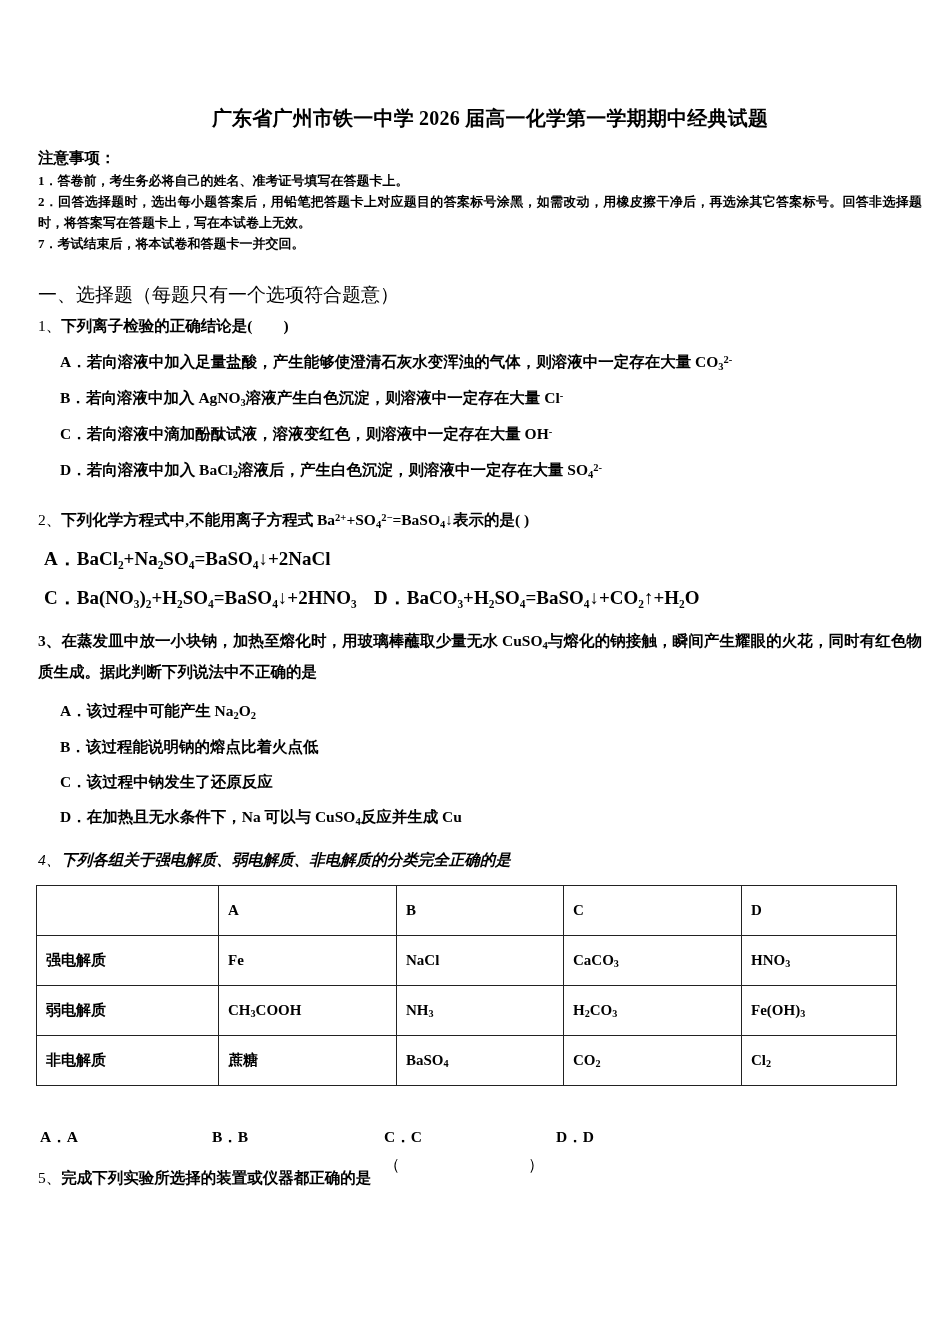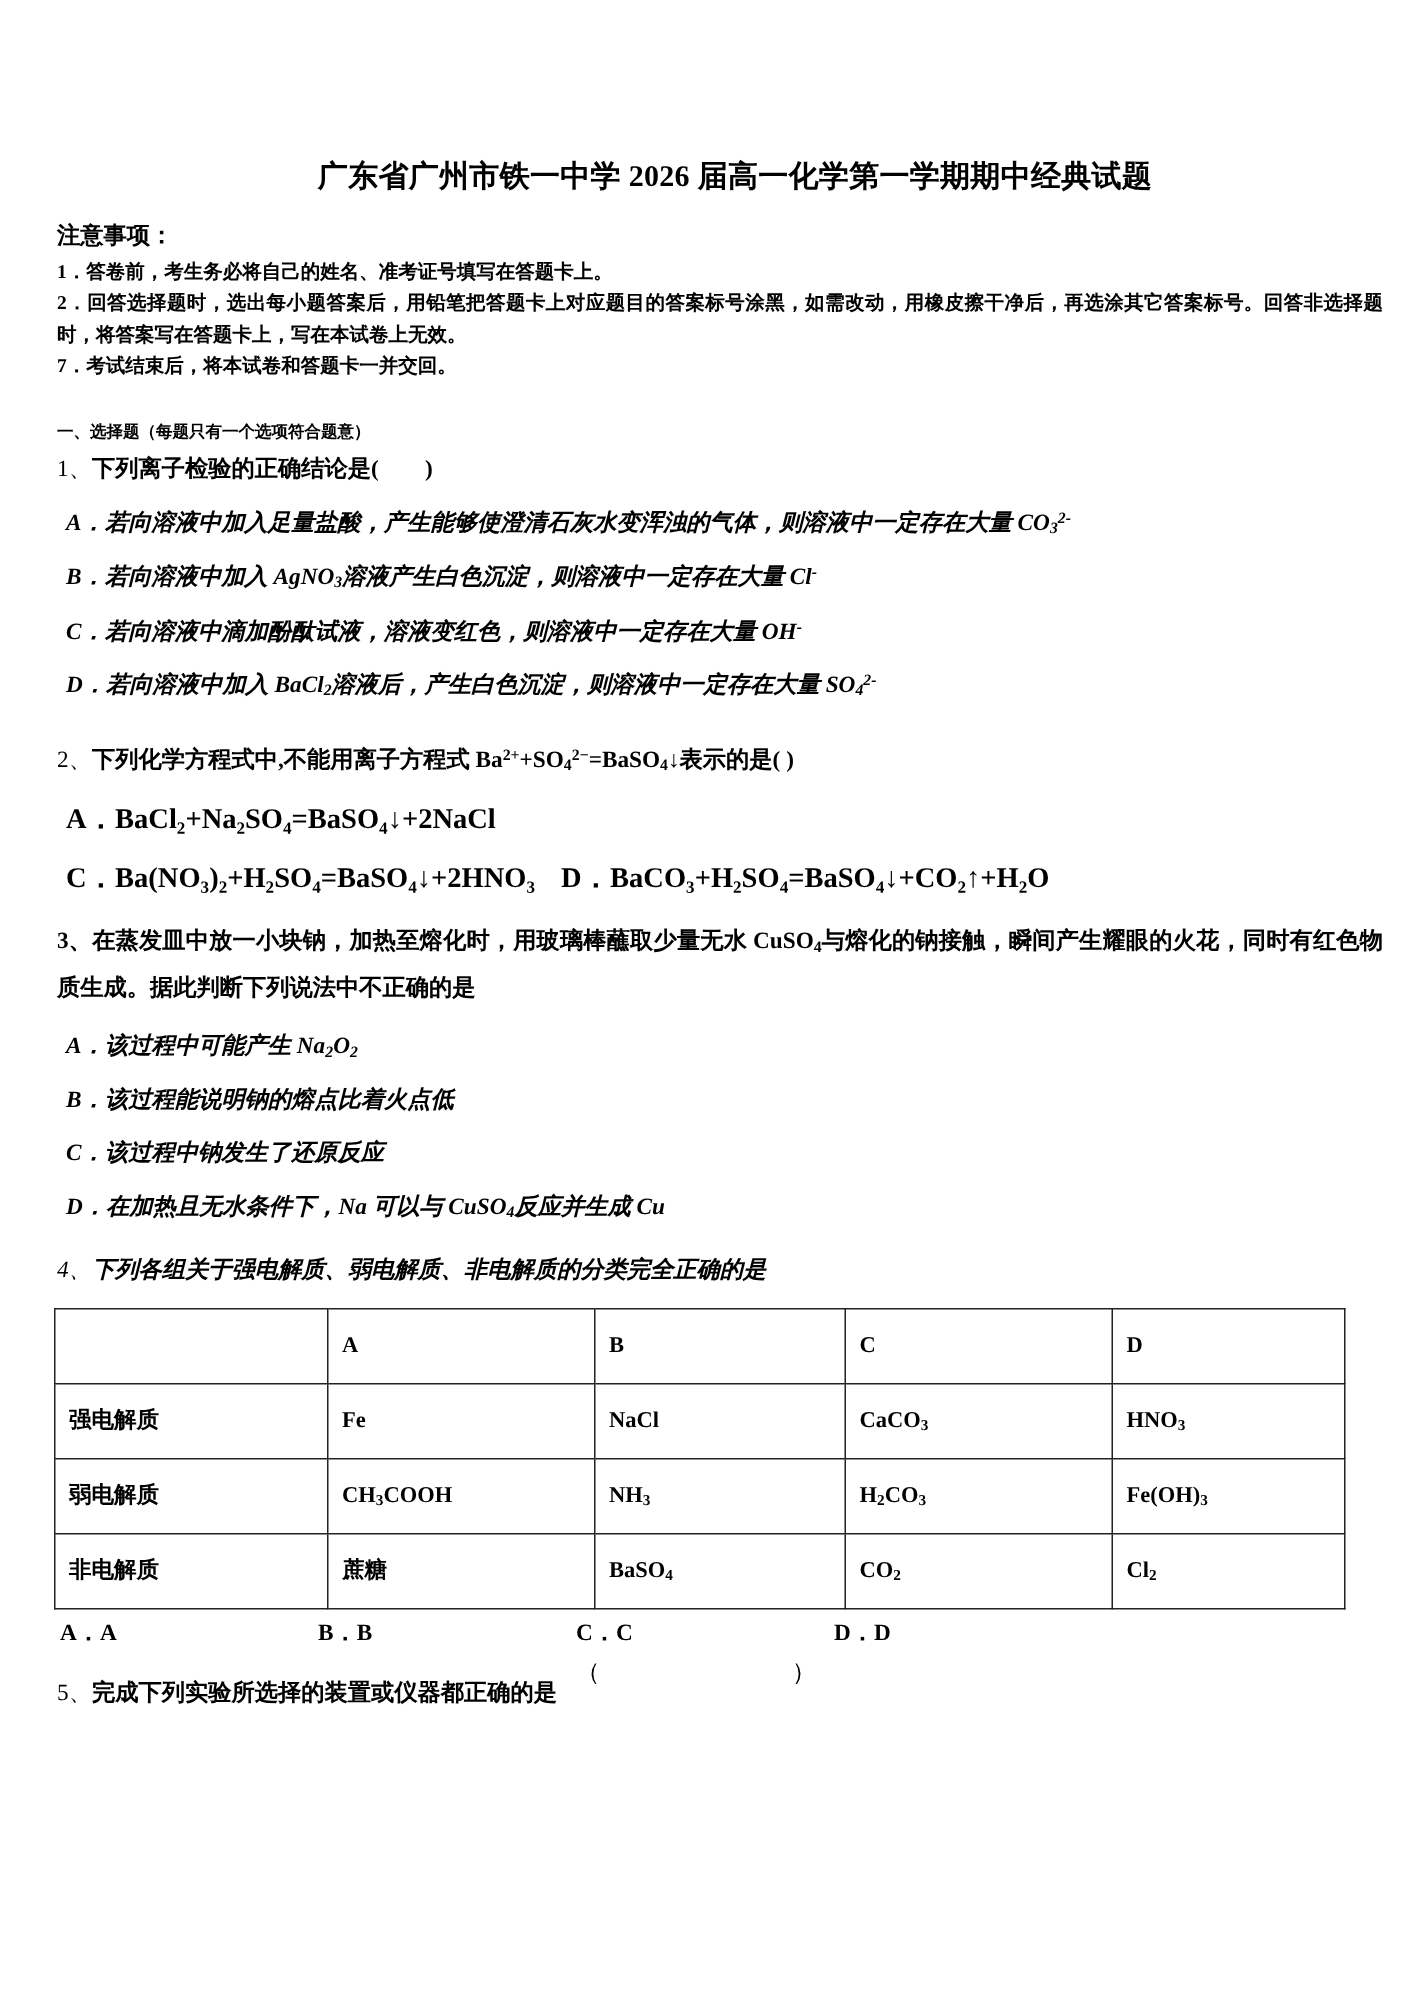--- a/index.html
+++ b/index.html
@@ -49,22 +49,22 @@
     line-height: 1.62;
     margin: 0;
     text-align: justify;
   }
   .section-block {
     margin-top: 26px;
     padding-left: 38px;
     padding-right: 28px;
   }
   .section-heading {
-    font-size: 11px;
-    font-weight: bold;
+    font-size: 19px;
+    font-weight: normal;
     line-height: 1.6;
     margin: 0 0 2px 0;
   }
   .q-stem {
     font-size: 15.5px;
     font-weight: bold;
     line-height: 1.62;
     margin: 0;
   }
   .q-stem .qnum {
@@ -74,23 +74,22 @@
     font-size: 15.5px;
     font-weight: bold;
     line-height: 2.0;
     margin: 0;
     text-align: justify;
   }
   .opt {
     font-size: 15.5px;
     font-weight: bold;
     line-height: 1.5;
-    margin: 12px 0 0 0;
+    margin: 12px 0 0 16px;
     padding-left: 6px;
-    font-style: italic;
   }
   .opt .lab {
     display: inline-block;
     min-width: 26px;
   }
   .opt-row {
     font-size: 19px;
     font-weight: bold;
     margin: 13px 0 0 0;
     padding-left: 6px;
@@ -127,21 +126,21 @@
   table.classify col.c3 { width: 178px; }
   table.classify col.c4 { width: 155px; }
 
   .answers-row {
     margin-top: 5px;
     padding-left: 40px;
     font-size: 15.5px;
     font-weight: bold;
     display: flex;
   }
-  .answers-row .a-item { width: 172px; flex: 0 0 172px; }
+  .answers-row .a-item { width: 172px; flex: 0 0 172px; margin-top: 36px; }
 
   .q5 {
     margin-top: 18px;
     padding-left: 38px;
     font-size: 15.5px;
     font-weight: bold;
     line-height: 1.6;
     position: relative;
   }
   .q5 .qnum { font-weight: normal; }

